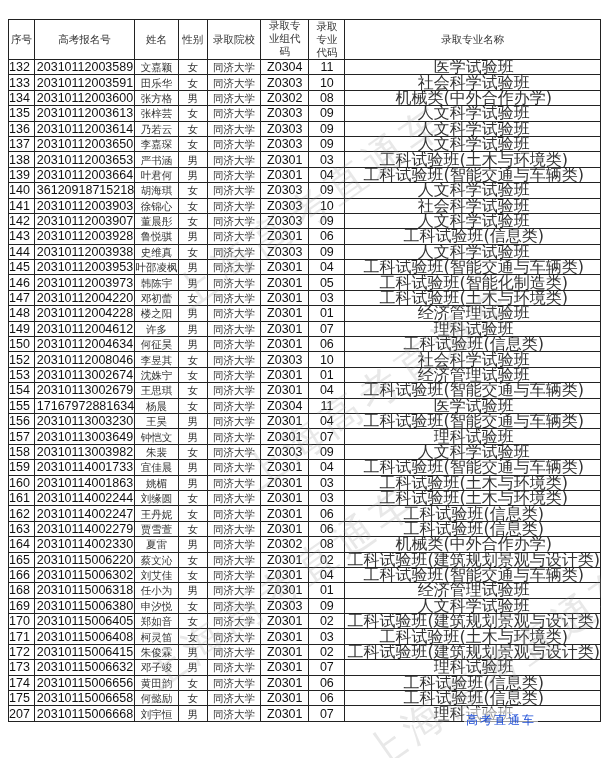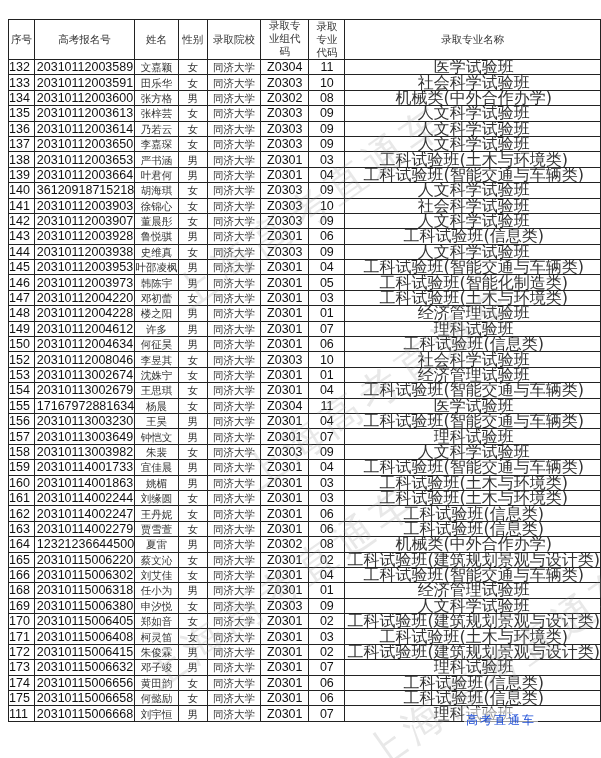--- a/index.html
+++ b/index.html
@@ -356,21 +356,21 @@
           <td class="id">20310114002279</td>
           <td class="name">贾雪萱</td>
           <td class="gender">女</td>
           <td class="school">同济大学</td>
           <td class="gcode">Z0301</td>
           <td class="mcode">06</td>
           <td class="major">工科试验班(信息类)</td>
         </tr>
         <tr>
           <td class="num">164</td>
-          <td class="id">12321236644500</td>
+          <td class="id">20310114002330</td>
           <td class="name">夏雷</td>
           <td class="gender">男</td>
           <td class="school">同济大学</td>
           <td class="gcode">Z0302</td>
           <td class="mcode">08</td>
           <td class="major">机械类(中外合作办学)</td>
         </tr>
         <tr>
           <td class="num">165</td>
           <td class="id">20310115006220</td>
@@ -465,21 +465,21 @@
           <td class="num">175</td>
           <td class="id">20310115006658</td>
           <td class="name">何懿励</td>
           <td class="gender">女</td>
           <td class="school">同济大学</td>
           <td class="gcode">Z0301</td>
           <td class="mcode">06</td>
           <td class="major">工科试验班(信息类)</td>
         </tr>
         <tr>
-          <td class="num">111</td>
+          <td class="num">207</td>
           <td class="id">20310115006668</td>
           <td class="name">刘宇恒</td>
           <td class="gender">男</td>
           <td class="school">同济大学</td>
           <td class="gcode">Z0301</td>
           <td class="mcode">07</td>
           <td class="major">理科试验班</td>
         </tr>
       </tbody>
   </table>

